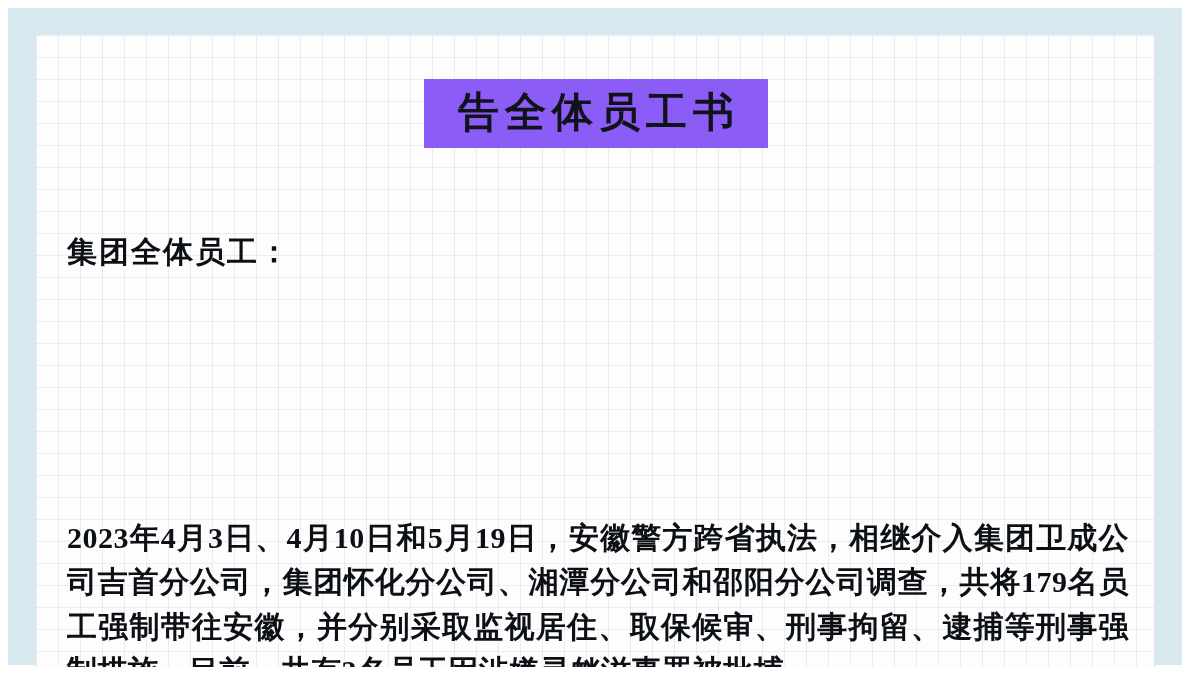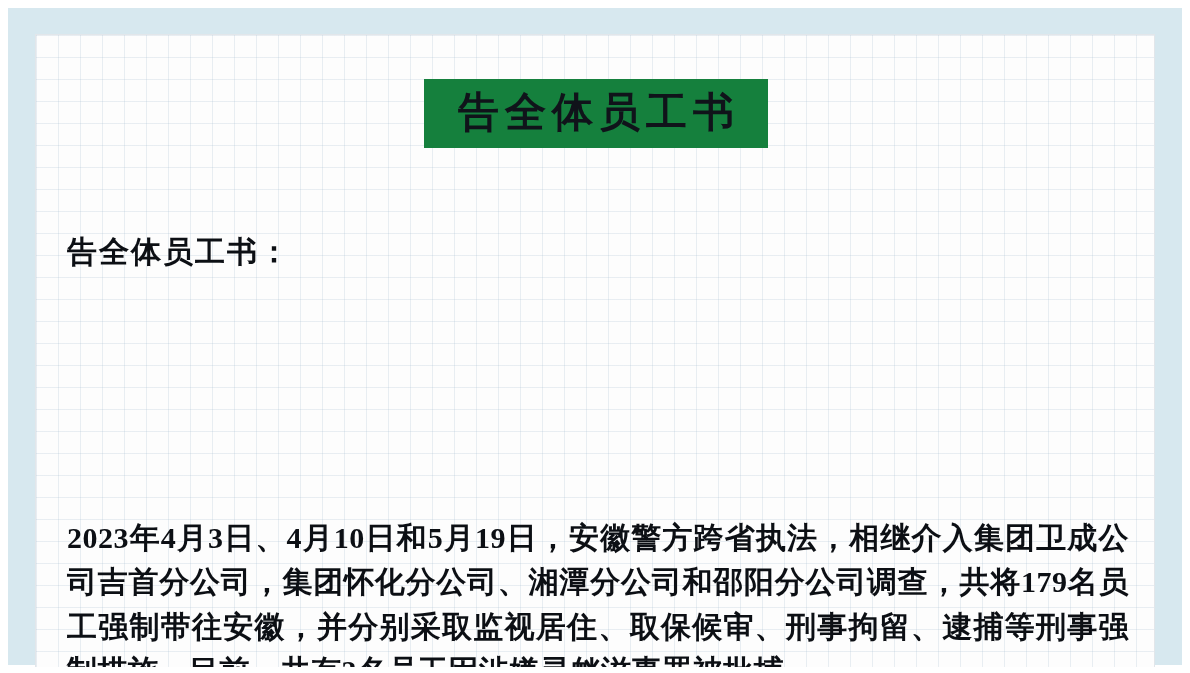--- a/index.html
+++ b/index.html
@@ -74,21 +74,21 @@
   
   .title-wrap {
     position: absolute;
     left: 0;
     top: 44px;
     width: 1120px;
     text-align: center;
   }
   .title {
     display: inline-block;
-    background: #15803d;
+    background: #8b5cf6;
     color: #10131a;
     font-size: 41px;
     font-weight: bold;
     letter-spacing: 6px;
     padding: 12px 28px 14px 34px;
     line-height: 1.05;
     font-family: "Liberation Serif", "DejaVu Serif", serif;
   }
 
   .salutation {
@@ -133,21 +133,21 @@
 
   <div class="sheet">
     <div class="grid"></div>
 
     <div class="content">
 
       <div class="title-wrap">
         <span class="title">告全体员工书</span>
       </div>
 
-      <div class="salutation">告全体员工书：</div>
+      <div class="salutation">集团全体员工：</div>
 
 
       <div class="para para-2">2023年4月3日、4月10日和5月19日，安徽警方跨省执法，相继介入集团卫成公司吉首分公司，集团怀化分公司、湘潭分公司和邵阳分公司调查，共将179名员工强制带往安徽，并分别采取监视居住、取保候审、刑事拘留、逮捕等刑事强制措施。目前，共有3名员工因涉嫌寻衅滋事罪被批捕。</div>
 
     </div>
   </div>
 
   <div class="bottom-strip"></div>
 </div>
 

